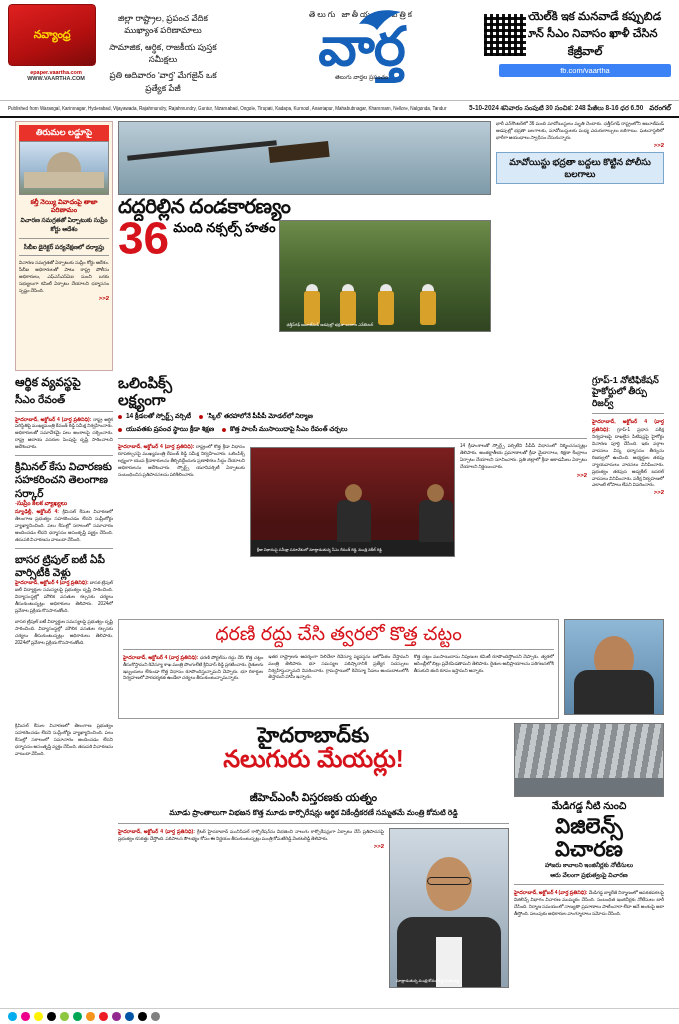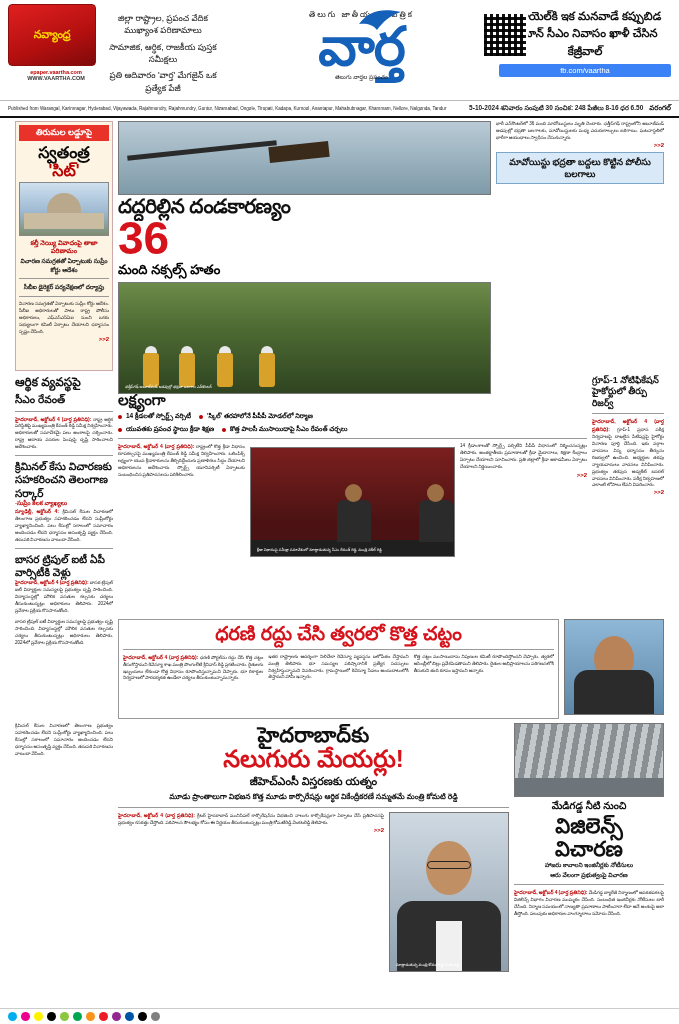--- a/index.html
+++ b/index.html
@@ -187,21 +187,21 @@
 
   .r1-center { flex: 1 1 auto; }
   .lead-h1 {
     font-size: 20px; font-weight: bold; color:#111; line-height:1.1;
     letter-spacing:-0.5px;
   }
   .lead-h2 {
     font-size: 18px; font-weight: bold; color:#d6131b; line-height:1.15;
     margin-top: 1px;
   }
-  .lead-flex { display:flex; gap:4px; margin-top:3px;flex-direction:column; }
+  .lead-flex { display:flex; gap:4px; margin-top:3px; }
   .big-num {
     font-size: 46px; font-weight: bold; color:#d6131b; line-height:0.82;
   }
   .num-side { font-size: 13px; font-weight:bold; color:#000000; line-height:1.25; }
   .lead-photo {
     flex: 1 1 auto; height: 112px; border:1px solid #777;
     background: linear-gradient(#6d8b49,#4e6b33 40%,#2f4420);
     position:relative; overflow:hidden;
   }
   .lead-photo .man {
@@ -251,40 +251,40 @@
   .press-photo .h1{left:94px;} .press-photo .h2{left:176px;}
   .press-photo .desk{position:absolute;left:0;right:0;bottom:0;height:16px;background:#1f1f1f;}
   .cap { font-size:3.8px; color:#fff; position:absolute; bottom:3px; left:6px;}
   .r2-right { flex: 0 0 72px; }
   .r2r-h { font-size: 9px; font-weight:bold; color:#111; line-height:1.25;}
 
   
   .row3 { margin-top: 4px; }
   .r3-left { flex:0 0 98px; }
   .r3-mid { flex:1 1 auto; border:1px solid #999; padding:4px; }
-  .dh-h { font-size:19px; font-weight:bold; color:#d6131b; text-align:center; line-height:1.1;}
+  .dh-h { font-size:19px; font-weight:normal; color:#d6131b; text-align:center; line-height:1.1;}
   .dh-sub { font-size:9px; font-weight:bold; color:#111; text-align:center; margin-top:3px;}
   .three-col { display:flex; gap:5px; margin-top:4px; }
   .three-col > div { flex:1 1 0; }
   .r3-right { flex:0 0 100px; }
   .portrait {
     height:96px;border:1px solid #777;
     background:linear-gradient(#8fb7d6,#5d87a8);
     position:relative;overflow:hidden;
   }
   .portrait .face{position:absolute;left:50%;top:16px;transform:translateX(-50%);width:40px;height:46px;border-radius:50%;background:#b9835a;}
   .portrait .body{position:absolute;left:50%;bottom:0;transform:translateX(-50%);width:80px;height:44px;background:#2b2b2b;border-radius:14px 14px 0 0;}
 
   
   .row4 { margin-top: 4px; }
   .r4-left { flex:0 0 98px; }
   .r4-mid { flex:1 1 auto; }
   .my-h1 { font-size:21px;font-weight:bold;color:#111;text-align:center;line-height:1.1;}
   .my-h2 { font-size:24px;font-weight:bold;color:#d6131b;text-align:center;line-height:1.1;}
-  .my-sub { font-size:11px;font-weight:bold;color:#111;text-align:center;margin-top:3px;}
+  .my-sub { font-size:11px;font-weight:bold;color:#111;text-align:center;margin-top:19px;}
   .my-sub2 { font-size:7.5px;font-weight:bold;color:#111;text-align:center;line-height:1.4;margin-top:2px;}
   .r4-photo {
     flex:0 0 120px;height:160px;border:1px solid #777;
     background:linear-gradient(#cfd9e2,#8fa0af);position:relative;overflow:hidden;
   }
   .r4-photo .face{position:absolute;left:50%;top:28px;transform:translateX(-50%);width:46px;height:54px;border-radius:50%;background:#c08f63;}
   .r4-photo .glasses{position:absolute;left:50%;top:48px;transform:translateX(-50%);width:44px;height:8px;border:1.5px solid #222;border-radius:4px;}
   .r4-photo .body{position:absolute;left:50%;bottom:0;transform:translateX(-50%);width:104px;height:70px;background:#2e2e2e;border-radius:16px 16px 0 0;}
   .r4-photo .shirt{position:absolute;left:50%;bottom:0;transform:translateX(-50%);width:26px;height:50px;background:#f0f0f0;}
   .r4-right { flex:0 0 150px; }
@@ -345,24 +345,20 @@
       <span class="mf-mid">Published from Warangal, Karimnagar, Hyderabad, Vijayawada, Rajahmundry, Rajahmundry, Guntur, Nizamabad, Ongole, Tirupati, Kadapa, Kurnool, Anantapur, Mahabubnagar, Khammam, Nellore, Nalgonda, Tandur</span>
       <span class="mf-right">5-10-2024 శనివారం సంపుటి 30 సంచిక: 248 పేజీలు 8-16  ధర 6.50</span>
       <span class="mf-city">వరంగల్</span>
     </div>
   </div>
 
   <div class="band row1">
 
     <div class="col r1-left">
       <div class="r1l-band">తిరుమల లడ్డూపై</div>
-      <div class="r1l-title">
-        <div>స్వతంత్ర</div>
-        <div class="q">'సిట్'</div>
-      </div>
       <div class="r1l-photo">
         <div class="dome"></div>
           <div class="base"></div>
       </div>
       <div class="r1l-sub r1l-red">కల్తీ నెయ్యి వివాదంపై తాజా పరిణామం</div>
       <div class="r1l-bullets">
         <div>విచారణ సమగ్రతతో ఏర్పాటుకు సుప్రీం కోర్టు ఆదేశం</div>
         <hr class="sep">
         <div>సీబీఐ డైరెక్టర్ పర్యవేక్షణలో దర్యాప్తు</div>
       </div>

